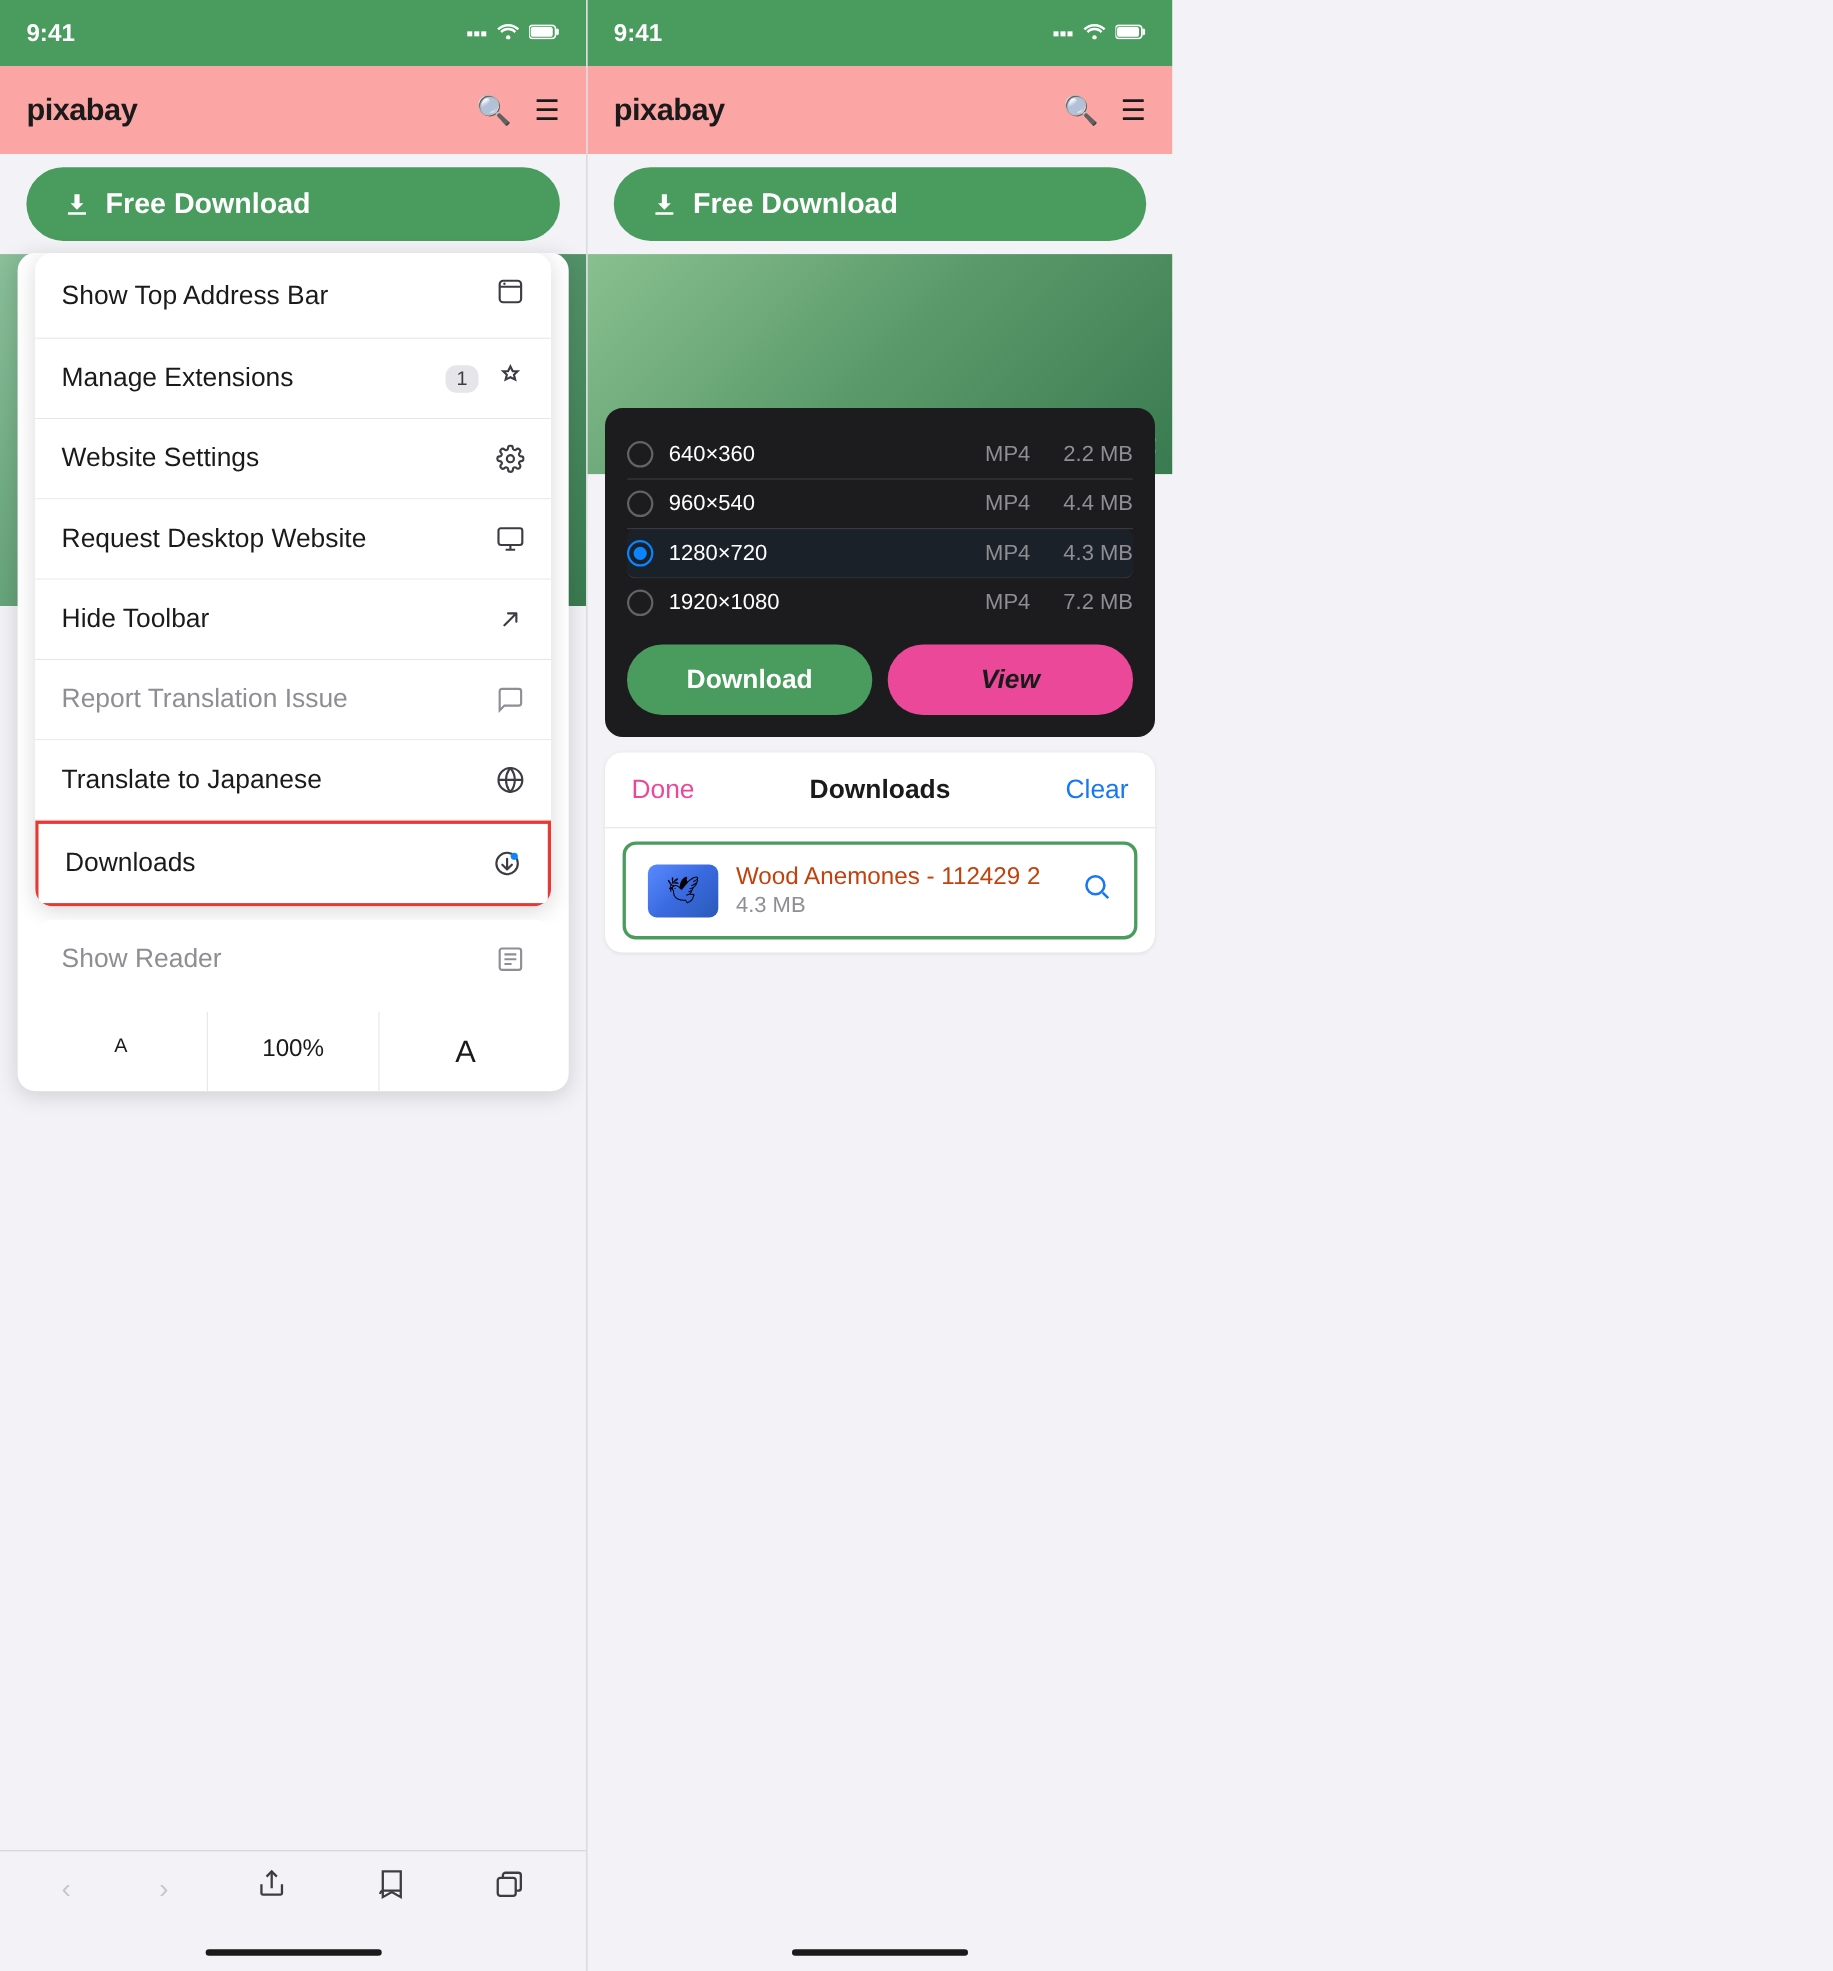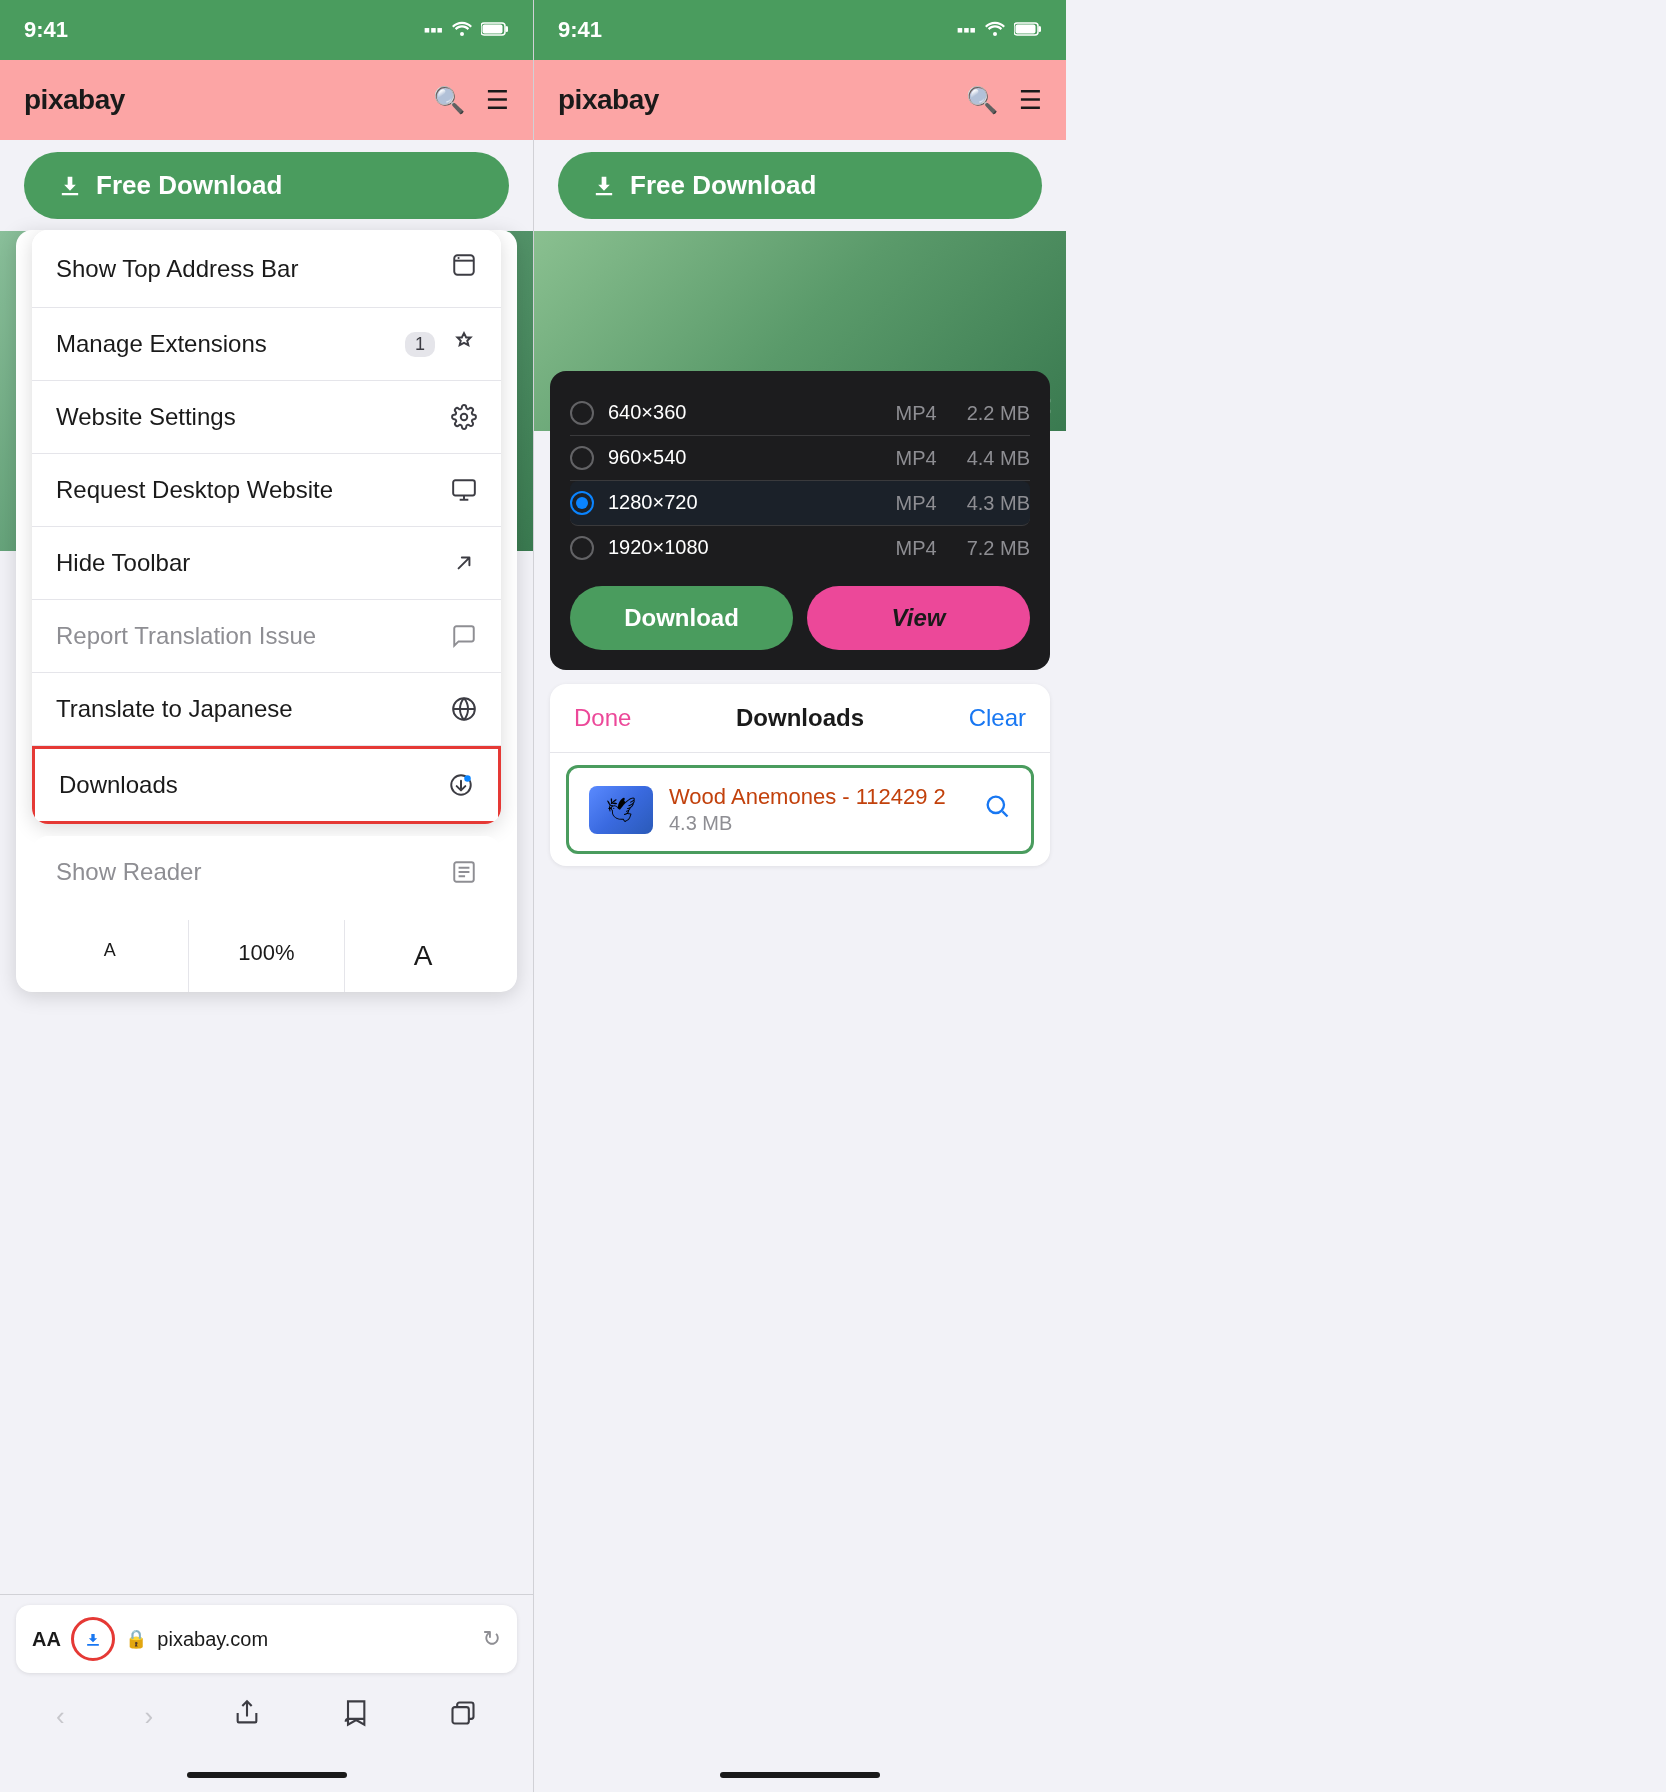--- a/index.html
+++ b/index.html
@@ -245,21 +245,21 @@
     .download-option {
       display: flex;
       align-items: center;
       justify-content: space-between;
       padding: 10px 0;
       border-bottom: 1px solid #3a3a3c;
     }
     .download-option:last-child { border-bottom: none; }
     .option-left {
       display: flex;
-      align-items: flex-start;
+      align-items: flex-end;
       gap: 14px;
     }
     .radio-outer {
       width: 24px;
       height: 24px;
       border-radius: 50%;
       border: 2px solid #636366;
       display: flex;
       align-items: center;
       justify-content: center;
@@ -539,31 +539,20 @@
         <span>100%</span>
       </div>
       <div class="font-size-cell" style="font-size:28px;font-weight:300;">
         <span>A</span>
       </div>
     </div>
 
   </div>
 
   <div class="bottom-bar">
-    <div class="address-bar">
-      <span class="address-aa">AA</span>
-      <div class="download-circle">
-        <svg width="20" height="20" viewBox="0 0 24 24" fill="#1877f2">
-          <path d="M12 16l-5-5h3V6h4v5h3l-5 5zM5 18h14v2H5v-2z"></path>
-        </svg>
-      </div>
-      <span class="address-lock">🔒</span>
-      <span class="address-url">pixabay.com</span>
-      <span class="address-reload" style="font-size:22px;color:#8e8e93;">↻</span>
-    </div>
     <div class="nav-actions">
       <button class="nav-action-btn disabled">‹</button>
       <button class="nav-action-btn disabled">›</button>
       <button class="nav-action-btn">
         <svg width="28" height="28" viewBox="0 0 24 24" fill="none" stroke="#3c3c43" stroke-width="1.8">
           <path d="M4 12v7a1 1 0 001 1h14a1 1 0 001-1v-7"></path>
           <polyline points="16 6 12 2 8 6"></polyline>
           <line x1="12" y1="2" x2="12" y2="15"></line>
         </svg>
       </button>

